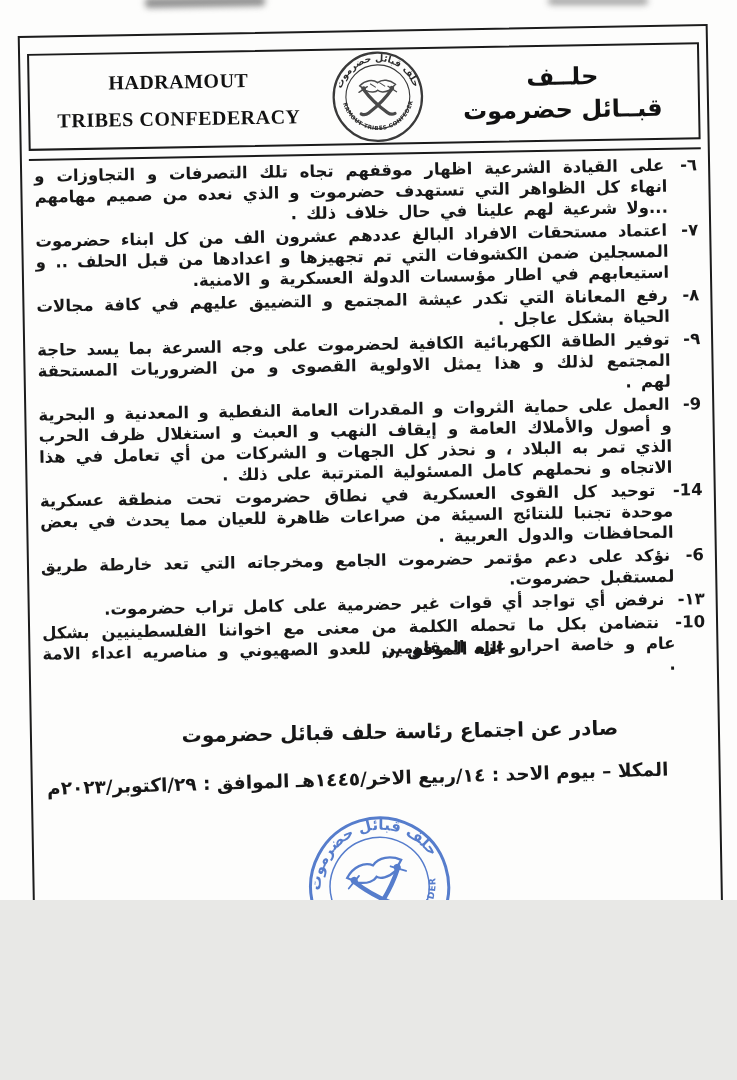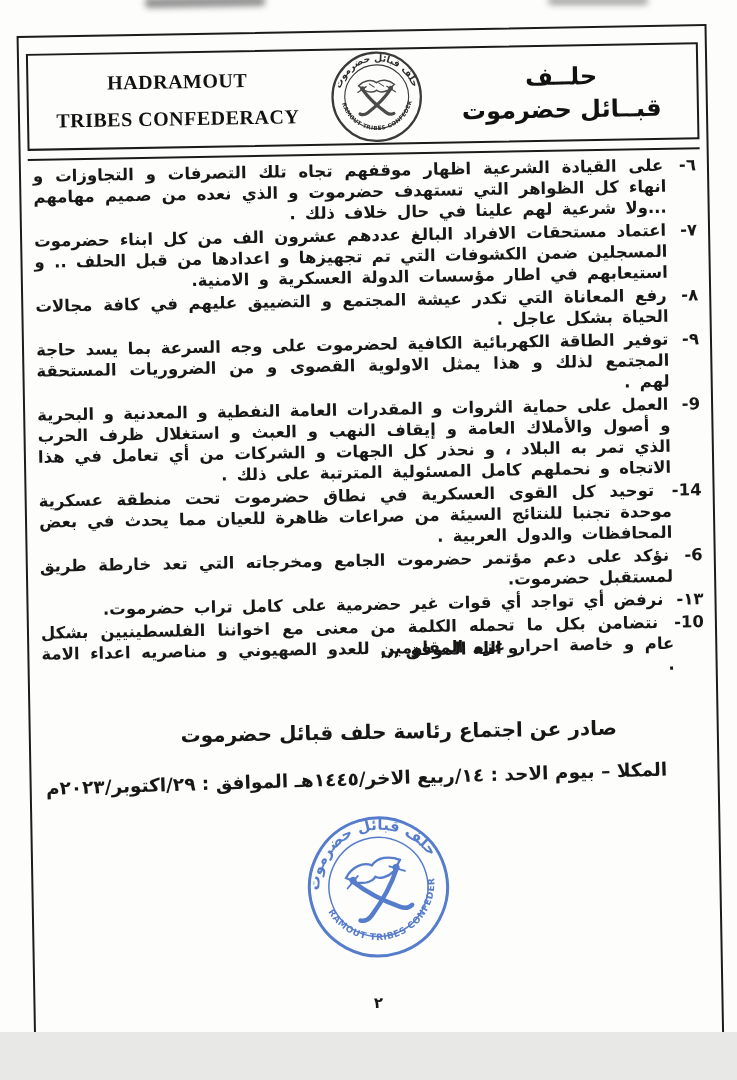--- a/index.html
+++ b/index.html
@@ -1,17 +1,17 @@
 <!DOCTYPE html>
 <html><head>
 <meta charset="utf-8">
 <style>
   html,body{margin:0;padding:0;}
   body{width:737px;height:1080px;background:#e8e8e6;overflow:hidden;}
-  .page{position:relative;width:737px;height:1032px;background:#fdfdfc;overflow:hidden;
+  .page{position:relative;width:737px;height:900px;background:#fdfdfc;overflow:hidden;
         font-family:"DejaVu Sans",sans-serif;color:#171717;}
   
   .smudge{position:absolute;background:#8f8f8f;filter:blur(3px);border-radius:4px;}
   .smudge.s1{left:145px;top:-3px;width:120px;height:10px;transform:rotate(-1deg);}
   .smudge.s2{left:548px;top:-3px;width:100px;height:8px;opacity:.8;}
   .corner-line{position:absolute;left:688px;top:1066px;width:70px;height:2px;background:#555;
         transform:rotate(-9deg);opacity:.7;}
 
   .doc{position:absolute;inset:0;transform:rotate(-1deg);transform-origin:50% 50%;}
   .frame{position:absolute;left:25px;top:30px;width:690px;height:1012px;

